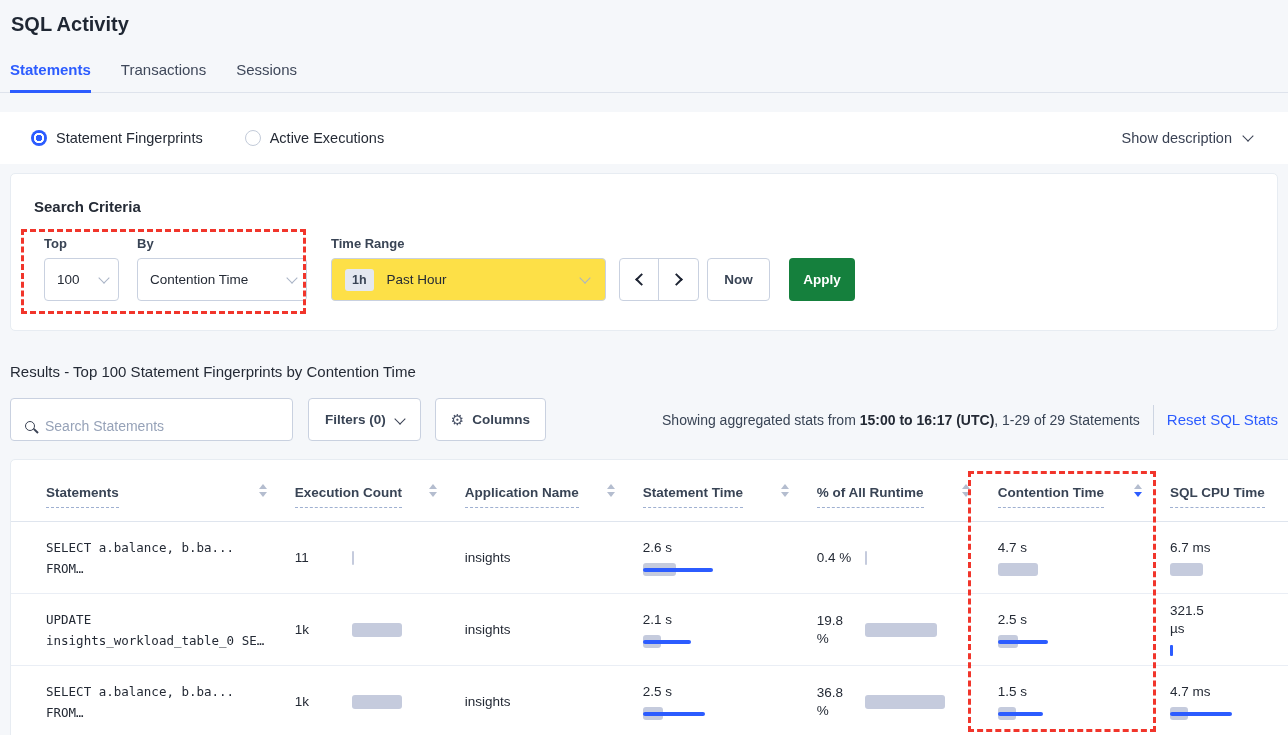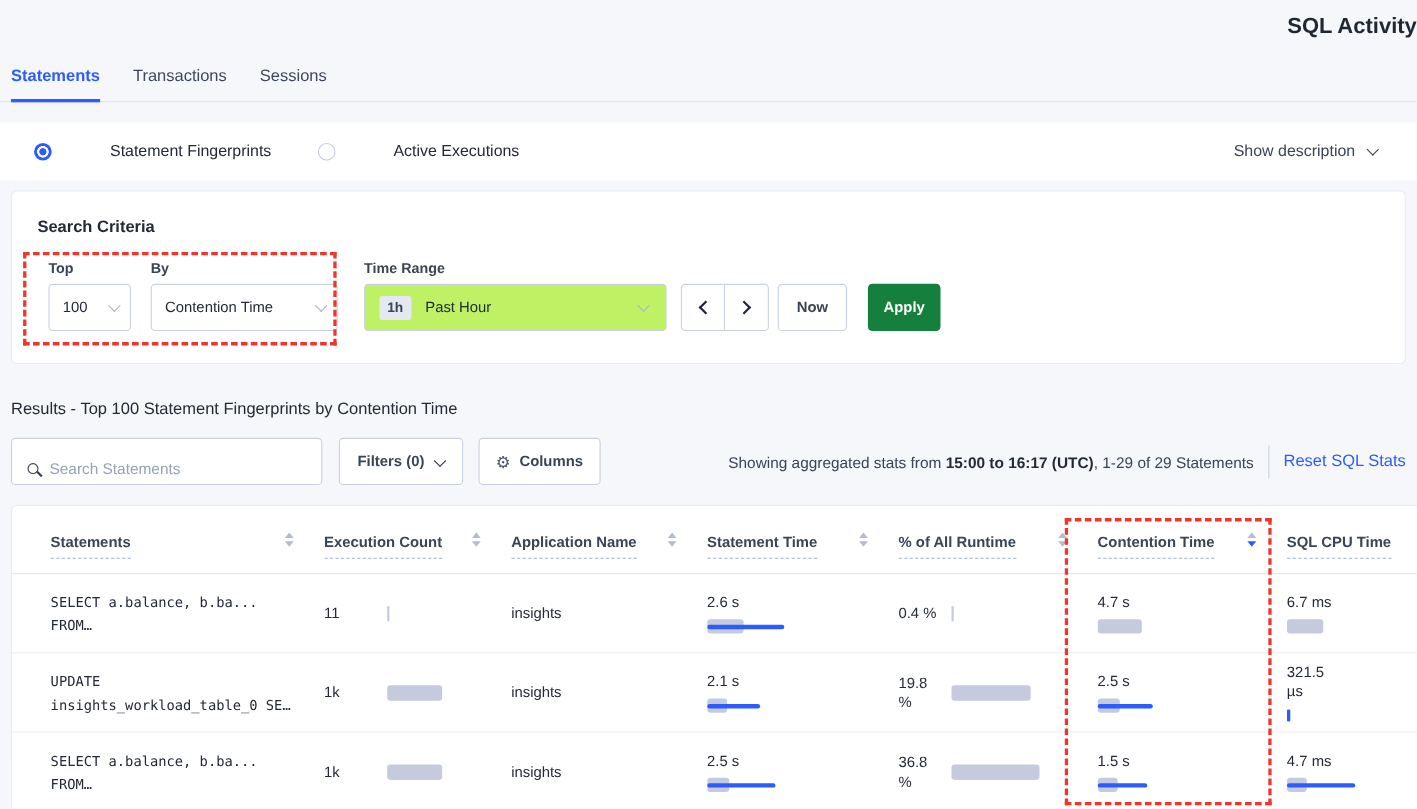--- a/index.html
+++ b/index.html
@@ -1,29 +1,29 @@
 <!DOCTYPE html>
 <html><head>
 <meta charset="utf-8">
 <style>
   * { margin:0; padding:0; box-sizing:border-box; }
   html,body { width:1288px; height:735px; }
   body { font-family:"Liberation Sans","DejaVu Sans",sans-serif; background:#f5f7fa; color:#242a35; }
   .page { position:relative; width:1288px; height:735px; overflow:hidden; }
 
   
-  .top-header { padding:13px 0 0 11px;text-align:right; }
+  .top-header { padding:13px 0 0 11px; }
   .page-title { font-size:20px; font-weight:bold; color:#1f2733; }
   .tabs { display:flex; gap:30px; margin-top:25px; padding-left:10px; border-bottom:1px solid #dee3ec; }
   .tab { font-size:15px; color:#3f485a; padding-bottom:12px; margin-bottom:-1px; cursor:pointer; }
   .tab.active { color:#2c5cff; font-weight:bold; border-bottom:3px solid #2c5cff; }
 
   
   .radio-bar { margin-top:19px; height:52px; background:#fff; display:flex; align-items:center; padding:0 36px 0 31px; }
-  .radio-opt { display:flex; align-items:center; margin-right:42px; cursor:pointer;gap:44px; }
+  .radio-opt { display:flex; align-items:center; margin-right:42px; cursor:pointer; }
   .radio-circle { width:16px; height:16px; border-radius:50%; margin-right:9px; flex:0 0 auto; }
   .radio-circle.on { background:radial-gradient(circle,#2c5cff 0 3px,#ffffff 3.5px 5px,#2c5cff 5.5px); }
   .radio-circle.off { background:#fff; border:1px solid #c3cbd9; }
   .radio-label { font-size:14.5px; color:#242a35; }
   .show-desc { margin-left:auto; display:flex; align-items:center; gap:12px; cursor:pointer; }
   .show-desc span { font-size:14.5px; color:#3a4254; }
   .chev { width:8px; height:8px; border-right:1.8px solid #3a4254; border-bottom:1.8px solid #3a4254; transform:rotate(45deg); margin-top:-4px; }
   .chev.light { border-color:#a9b4c6; }
 
   
@@ -32,21 +32,21 @@
   .red-box-1 { position:absolute; left:10px; top:55px; width:285px; height:85px; border:3px dashed #f1352b; pointer-events:none; z-index:5; }
   .fields-row { display:flex; margin-top:21px; }
   .field { display:flex; flex-direction:column; }
   .field-label { font-size:13px; font-weight:bold; color:#394455; margin-bottom:7px; }
   .selectbox { height:43px; border:1px solid #c9d1e0; border-radius:4px; background:#fff; display:flex; align-items:center; padding:0 10px 0 12px; cursor:pointer; }
   .selectbox .val { font-size:13.5px; color:#242a35; }
   .selectbox .chev { margin-left:auto; }
   .f-top { width:75px; margin-right:18px; }
   .f-by  { width:170px; margin-right:24px; }
   .f-time{ width:275px; }
-  .time-widget { height:43px; border:1px solid #c9d1e0; border-radius:4px; background:#bef264; display:flex; align-items:center; padding:0 16px 0 13px; cursor:pointer; }
+  .time-widget { height:43px; border:1px solid #c9d1e0; border-radius:4px; background:#fde047; display:flex; align-items:center; padding:0 16px 0 13px; cursor:pointer; }
   .time-badge { background:#e4e8f0; border-radius:3px; font-size:12.5px; font-weight:bold; color:#394455; padding:4px 7px; margin-right:13px; }
   .time-val { font-size:13.5px; color:#242a35; }
   .time-widget .chev { margin-left:auto; }
   .ctrl-row-right { display:flex; align-items:flex-end; }
   .arrow-group { display:flex; height:43px; border:1px solid #c9d1e0; border-radius:4px; background:#fff; margin-left:13px; overflow:hidden; }
   .arrow-btn { width:39px; display:flex; align-items:center; justify-content:center; cursor:pointer; }
   .arrow-btn:first-child { border-right:1px solid #c9d1e0; }
   .caret { width:9px; height:9px; border-right:2.4px solid #1d2433; border-bottom:2.4px solid #1d2433; }
   .caret.left  { transform:rotate(135deg); margin-left:4px; }
   .caret.right { transform:rotate(-45deg); margin-right:4px; }

